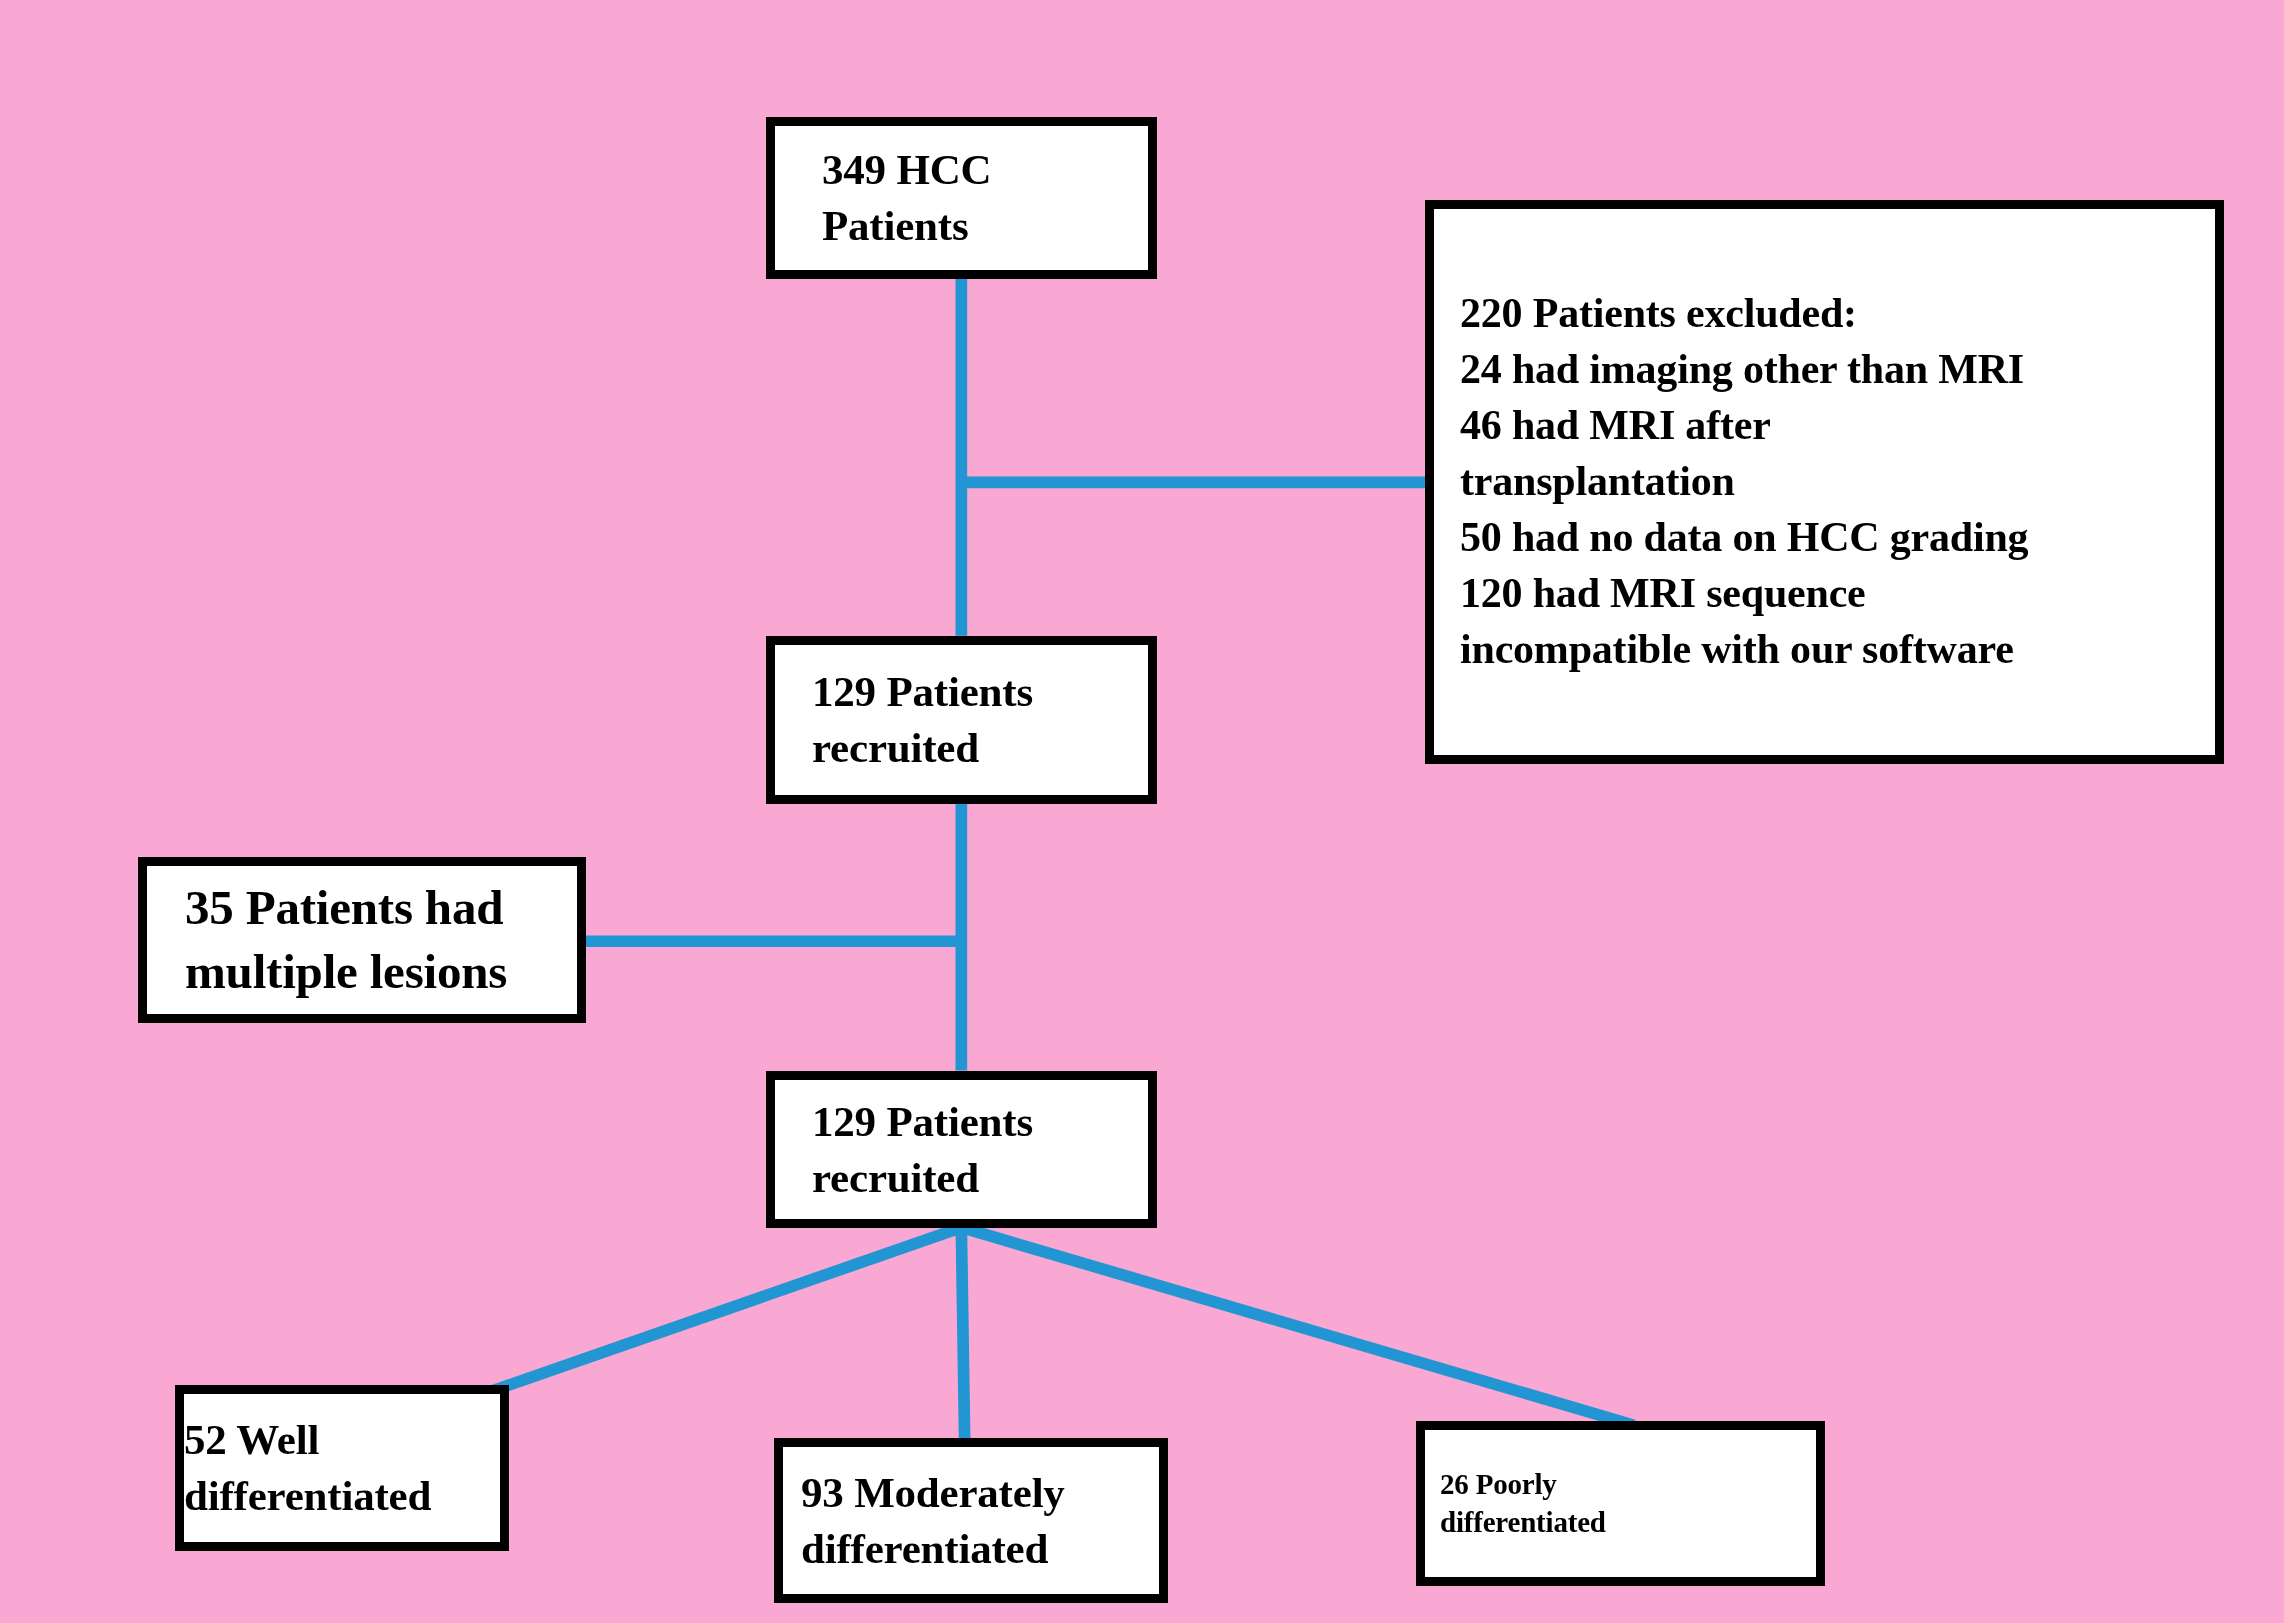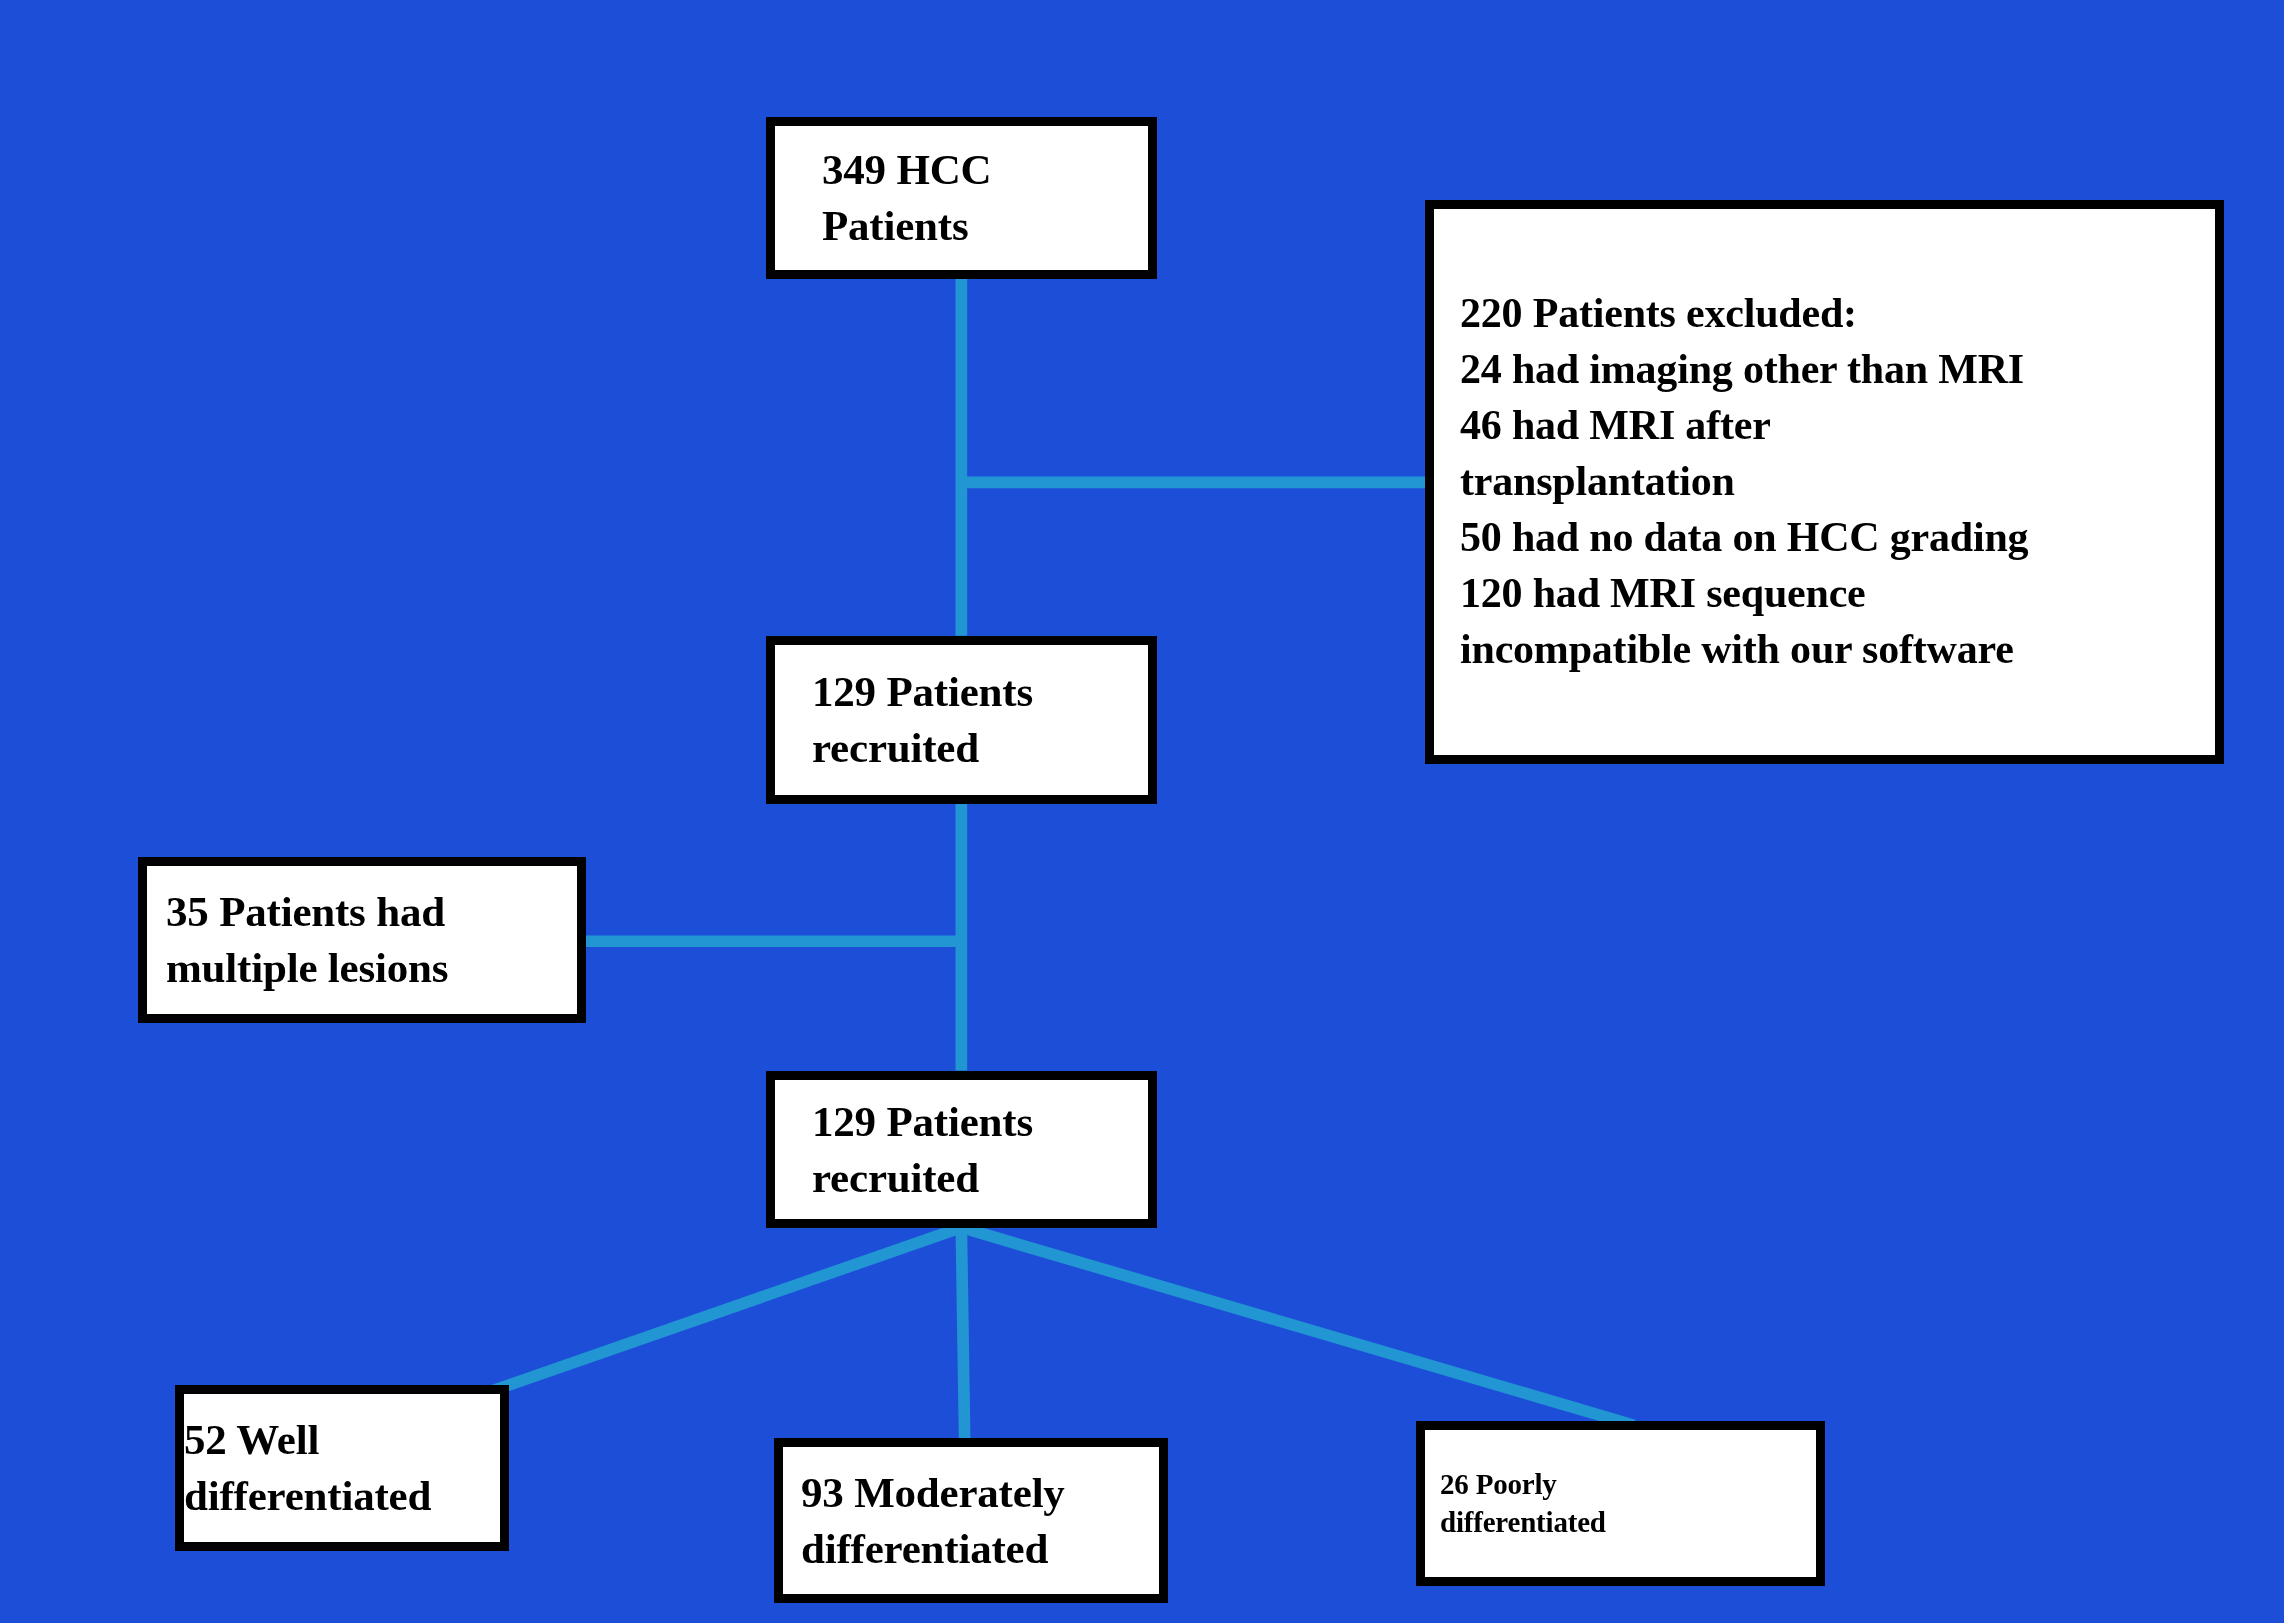--- a/index.html
+++ b/index.html
@@ -7,21 +7,21 @@
     padding: 0;
     background: #ffffff;
   }
   body {
     font-family: "Liberation Serif", "DejaVu Serif", serif;
   }
   #canvas {
     position: relative;
     width: 2284px;
     height: 1623px;
-    background: #1d4ed8;
+    background: #f9a8d4;
     overflow: hidden;
   }
   #connectors {
     position: absolute;
     left: 0;
     top: 0;
     width: 2284px;
     height: 1623px;
     pointer-events: none;
   }
@@ -57,22 +57,22 @@
     line-height: 1.33;
     justify-content: center;
   }
   #node-recruited-1 {
     left: 766px; top: 636px; width: 391px; height: 168px;
     font-size: 43px;
     padding-left: 37px;
   }
   #node-multiple-lesions {
     left: 138px; top: 857px; width: 448px; height: 166px;
-    font-size: 43px;
-    padding-left: 19px;
+    font-size: 49px;
+    padding-left: 38px;
   }
   #node-recruited-2 {
     left: 766px; top: 1071px; width: 391px; height: 157px;
     font-size: 43px;
     padding-left: 37px;
   }
   #node-well {
     left: 175px; top: 1370px; width: 334px; height: 166px;
     font-size: 43px;
     margin-top: 15px;

